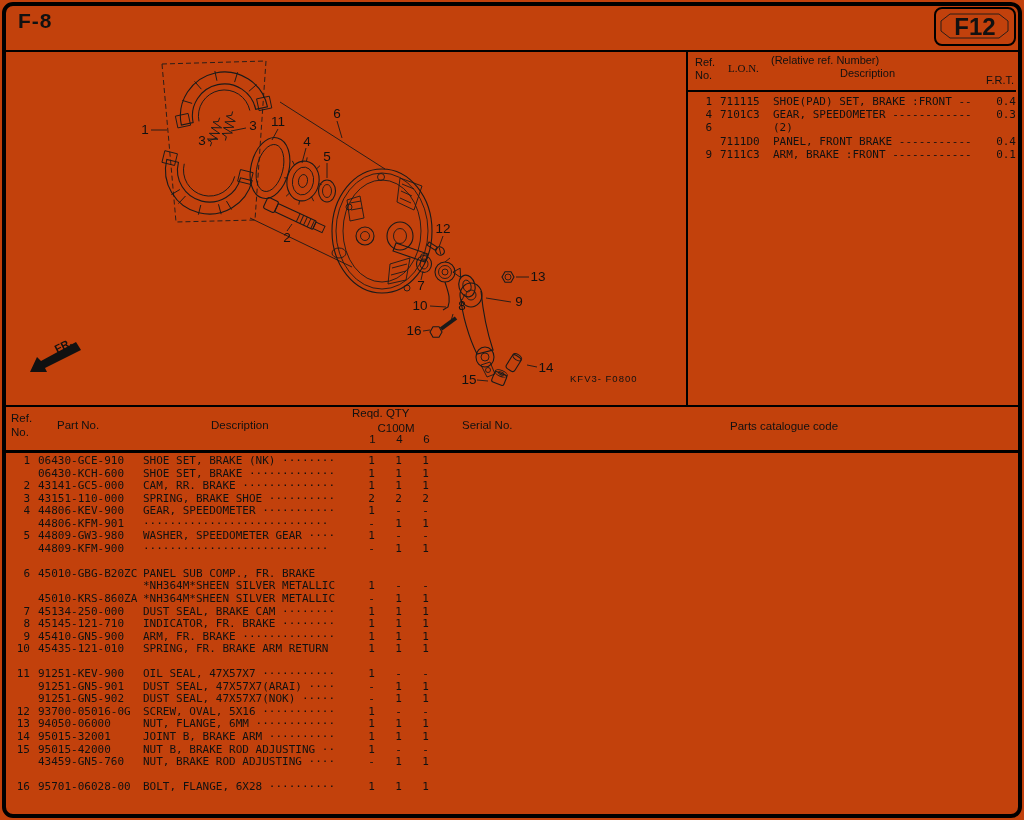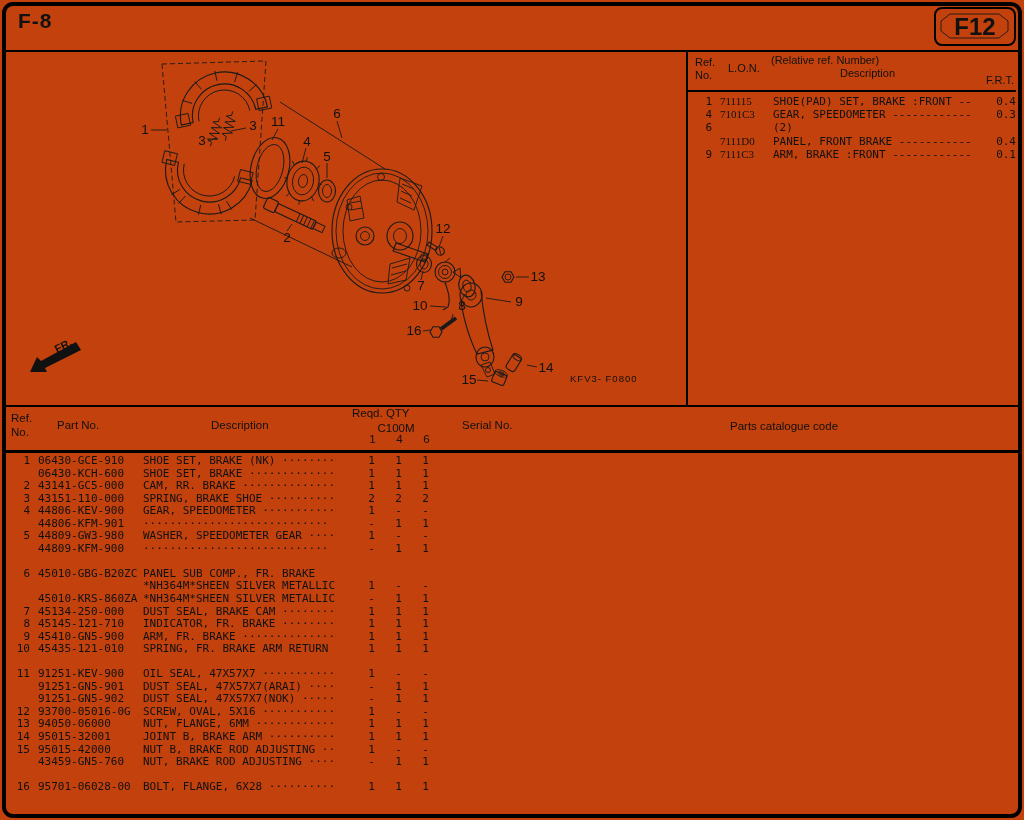--- a/index.html
+++ b/index.html
@@ -14,27 +14,27 @@
   
   .hline1{position:absolute;left:3px;right:3px;top:50px;height:2px;background:#000;}
   .vdivider{position:absolute;left:686px;top:52px;width:2px;height:354px;background:#000;}
   .hline2{position:absolute;left:3px;right:3px;top:405px;height:2px;background:#000;}
   .hline3{position:absolute;left:3px;right:3px;top:450px;height:2.5px;background:#000;}
   
   .reftable{position:absolute;left:688px;top:54px;width:328px;}
   .reftable .rhead{position:relative;height:38px;font-size:11px;}
   .rhead span{position:absolute;white-space:nowrap;}
   .rh-ref1{left:7px;top:2px;} .rh-ref2{left:7px;top:15px;}
-  .rh-lon{left:40px;top:8px;} .rh-rel{left:83px;top:0px;}
+  .rh-lon{left:40px;top:8px;font-family:Liberation Serif, serif;} .rh-rel{left:83px;top:0px;}
   .rh-desc{left:152px;top:13px;} .rh-frt{right:2px;top:20px;}
   .rhead .rline{position:absolute;left:0;right:0;top:36px;height:1.5px;background:#000;}
   .rrows{position:relative;margin-top:3px;}
   .rrow{position:relative;height:13.2px;font-family:"DejaVu Sans Mono",monospace;font-size:11px;white-space:pre;}
   .rref{position:absolute;left:0;width:24px;text-align:right;}
-  .rlon{position:absolute;left:32px;font-family:Liberation Serif, serif;}
+  .rlon{position:absolute;left:32px;}
   .rdesc{position:absolute;left:85px;}
   .rfrt{position:absolute;right:0;text-align:right;}
   
   .phead span{position:absolute;white-space:nowrap;font-size:11.5px;}
   .ph-ref1{left:11px;top:412px;} .ph-ref2{left:11px;top:426px;}
   .ph-part{left:57px;top:419px;} .ph-desc{left:211px;top:419px;}
   .ph-qty{left:352px;top:407px;width:88px;text-align:left;}
   .ph-model{left:352px;top:422px;width:88px;text-align:center;font-size:9px;}
   .ph-c1{left:359px;top:433px;width:27px;text-align:center;font-size:9px;}
   .ph-c4{left:386px;top:433px;width:27px;text-align:center;font-size:9px;}

